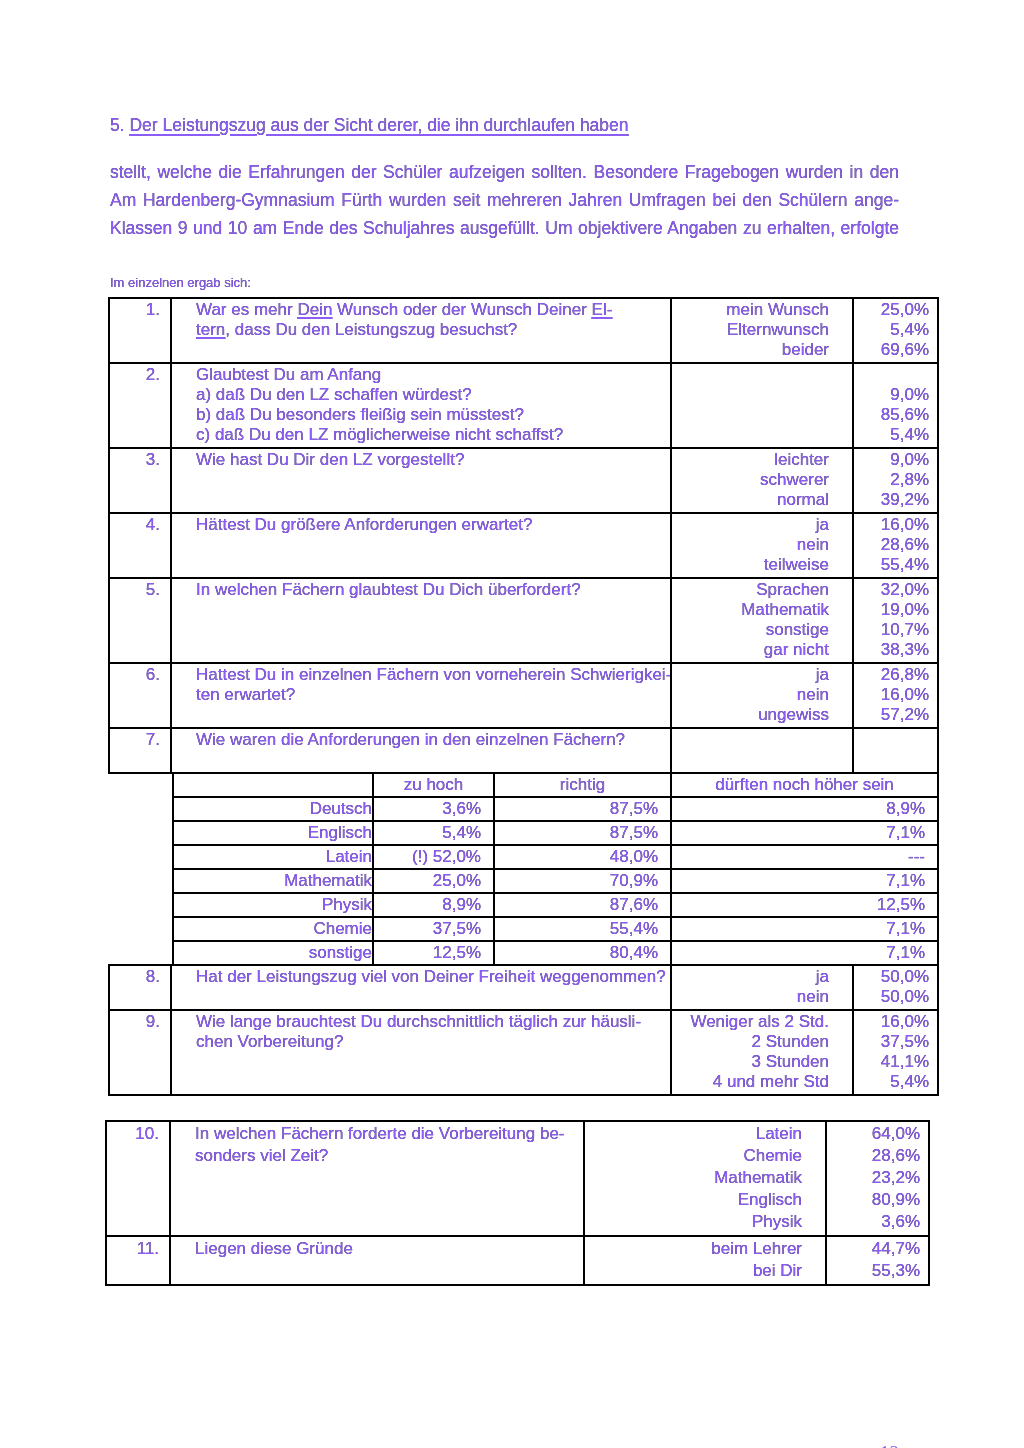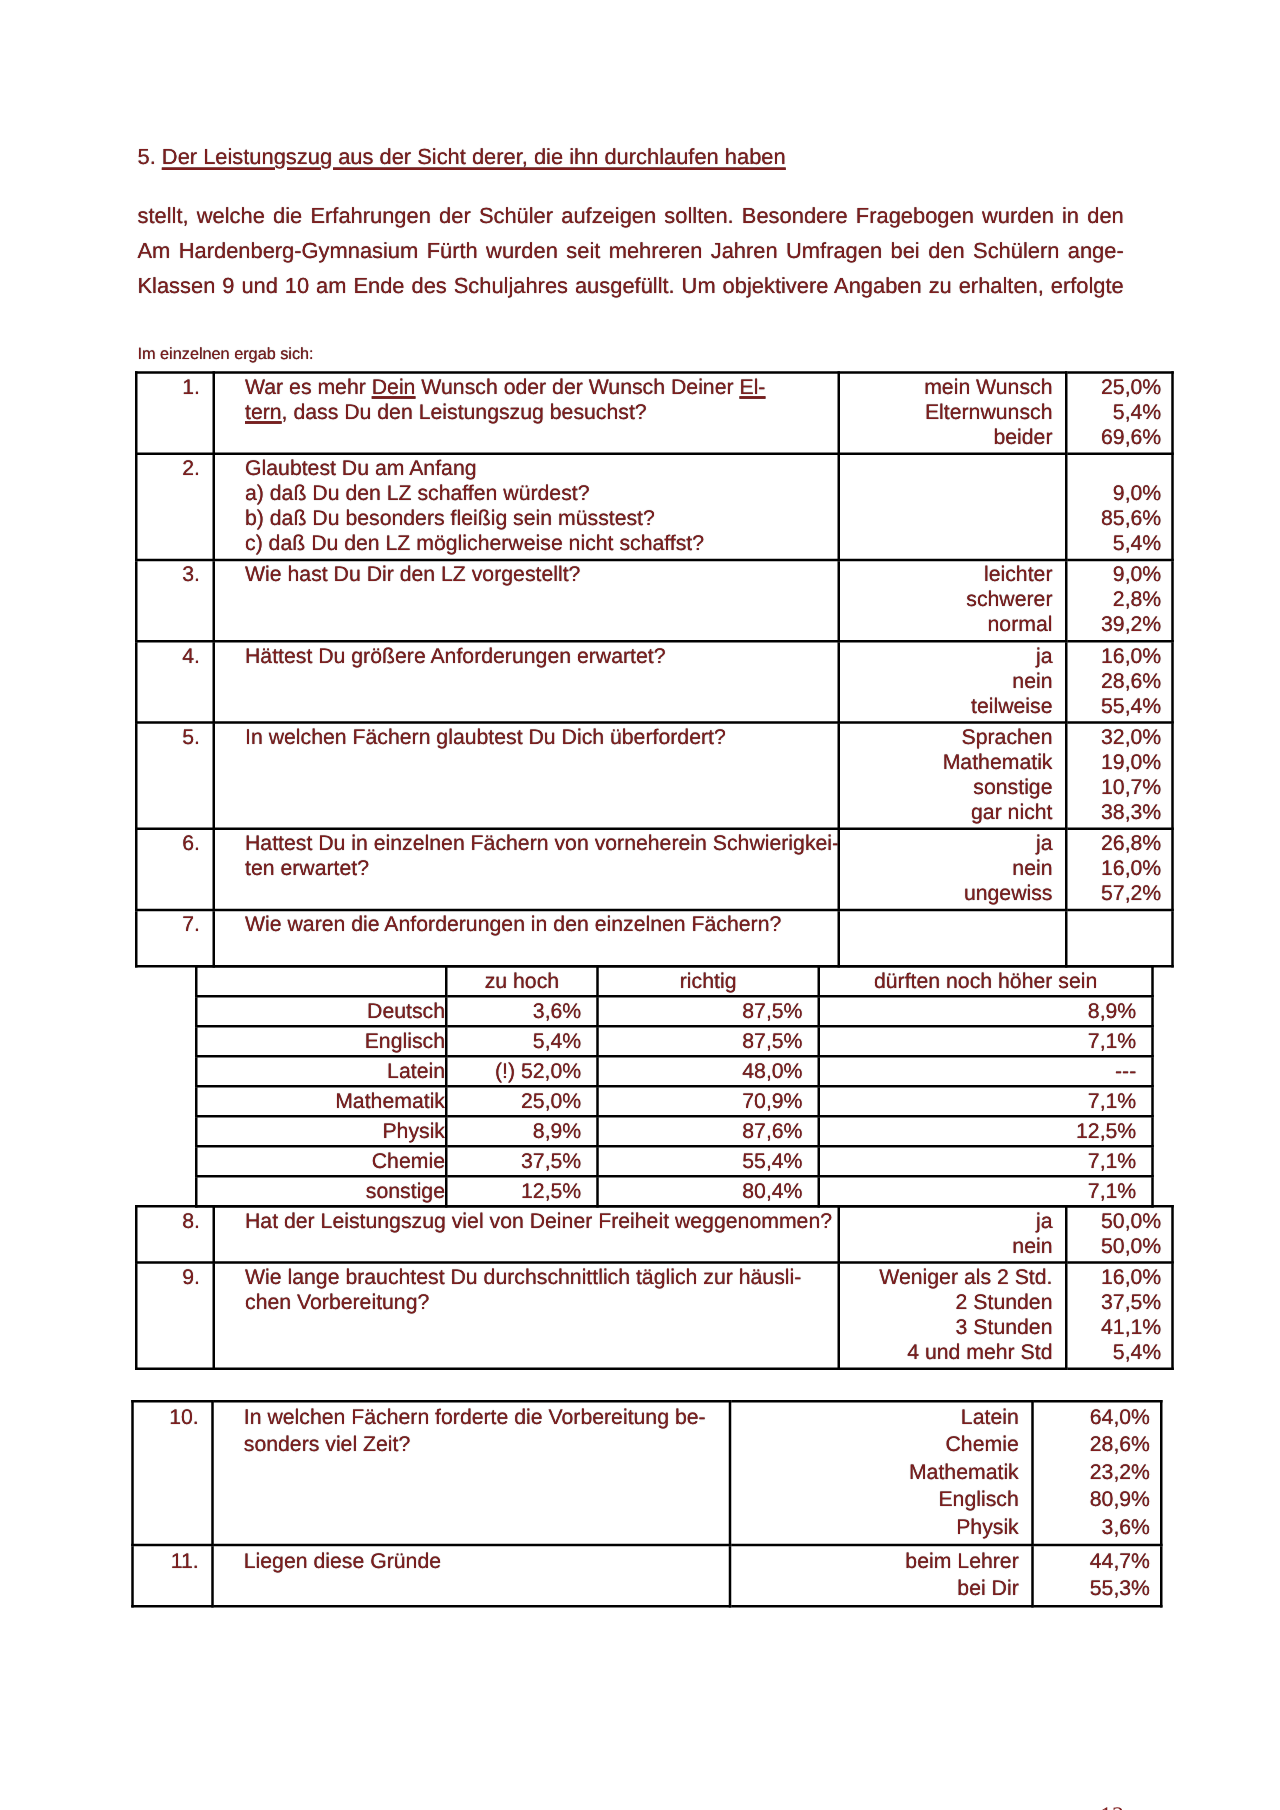--- a/index.html
+++ b/index.html
@@ -1,21 +1,21 @@
 <!DOCTYPE html>
 <html><head>
 <meta charset="utf-8">
 <style>
   html,body { margin:0; padding:0; background:#ffffff; }
   .page {
     position:relative;
     width:1024px; height:1448px;
     background:#ffffff;
     font-family:"Liberation Sans", sans-serif;
-    color:#7f1d1d;
+    color:#8b5cf6;
     text-shadow:0 0 0.6px rgba(0,0,0,0.85);
     overflow:hidden;
   }
   .heading {
     position:absolute; left:110px; top:115px;
     font-size:17.5px; line-height:20px; white-space:nowrap;
   }
   .heading .u-part { text-decoration:underline; text-decoration-thickness:1.5px; text-underline-offset:3px; }
   .intro {
     position:absolute; left:110px; top:158px; width:789px;
@@ -29,27 +29,27 @@
   .tables { position:absolute; left:108px; top:297px; width:840px; }
 
   table { border-collapse:collapse; table-layout:fixed; }
   td, th { border:2px solid #000; vertical-align:top; overflow:hidden; }
 
   
   .svy { width:829px; font-size:17px; line-height:20px; }
   .svy td { padding:1px 0 2px 0; }
   .svy td.num { text-align:right; padding-right:10px; }
   .svy td.q   { padding-left:24px; padding-right:4px; }
-  .svy td.ans { text-align:right; padding-right:10px; }
+  .svy td.ans { text-align:right; padding-right:23px; }
   .svy td.pct { text-align:right; padding-right:8px; }
   .svy div { white-space:nowrap; }
   .u { text-decoration:underline; text-decoration-thickness:1.5px; text-underline-offset:2px; }
 
   
-  .subj { width:765px; margin-left:48px; margin-top:-2px; font-size:17px; line-height:22px; }
+  .subj { width:765px; margin-left:64px; margin-top:-2px; font-size:17px; line-height:22px; }
   .subj th { font-weight:normal; text-align:center; padding:0; white-space:nowrap; }
   .subj td { padding:0; white-space:nowrap; }
   .subj td.sub { text-align:right; padding-left:8px; }
   .subj td.val { text-align:right; padding-right:12px; }
 
   .svy2 { margin-top:-2px; }
   .svy3 { width:823px; margin-left:-3px; margin-top:24px; font-size:17px; line-height:22px; }
 
   .page-number {
     position:absolute; left:880px; top:1442px;

